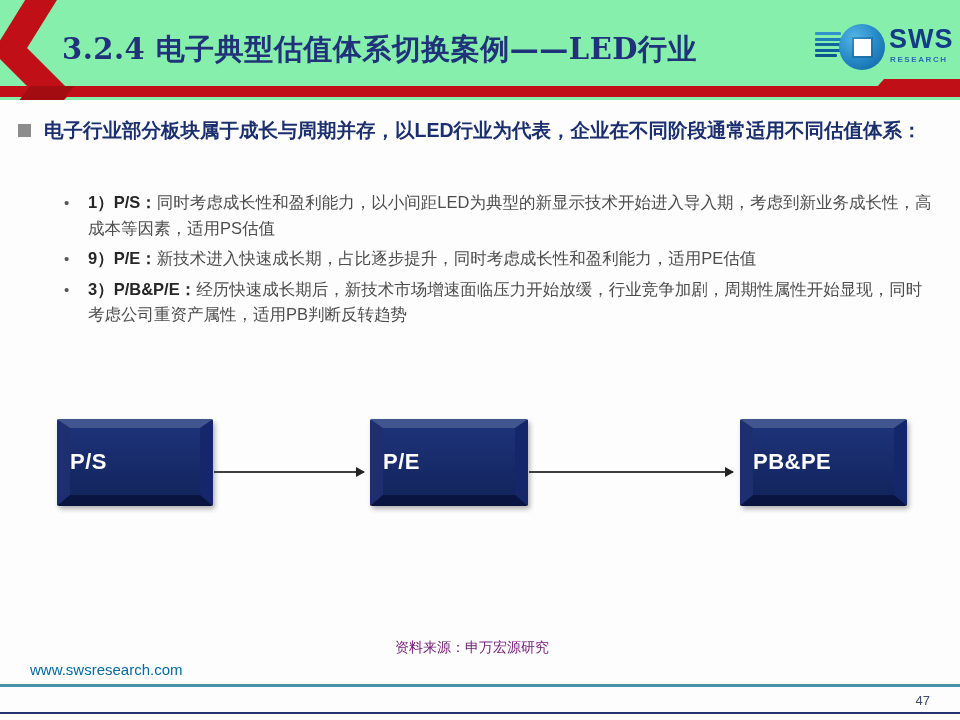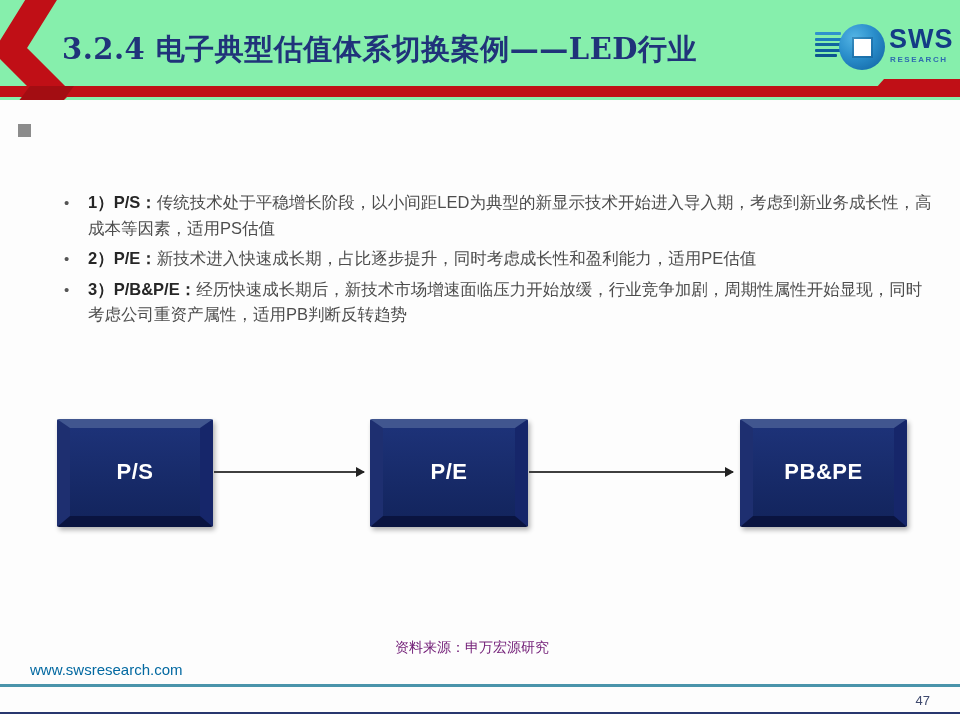--- a/index.html
+++ b/index.html
@@ -37,26 +37,26 @@
   .main-marker{position:absolute;left:18px;top:124px;width:13px;height:13px;background:#8c8c8c;}
 
   .bullets{position:absolute;left:64px;top:190px;width:868px;list-style:none;margin:0;padding:0;}
   .bullets li{display:flex;font-size:16.5px;line-height:1.55;color:#4d4d4d;margin-bottom:5px;}
   .bullets .dot{flex:0 0 24px;color:#555;font-size:15px;padding-top:1px;}
   .bullets .lead{font-weight:bold;color:#262626;white-space:nowrap;text-align:center;}
   .bullets .bullet-body{flex:1;}
 
   
   .diagram{position:absolute;left:0;top:419px;width:960px;height:112px;}
-  .stage-box{position:absolute;top:0;height:108px;box-sizing:border-box;
+  .stage-box{position:absolute;top:0;height:87px;box-sizing:border-box;
     background:linear-gradient(#1d3278 0%, #13255e 100%);
     border-style:solid;border-width:9px 13px 11px 13px;
     border-top-color:#41568f;border-left-color:#1e2f70;border-right-color:#16266a;border-bottom-color:#0a1440;
     border-radius:2px;box-shadow:2px 3px 5px rgba(0,0,0,.30);
-    display:flex;align-items:center;justify-content:center;}
+    display:flex;align-items:center;justify-content:flex-start;}
   .stage-label{color:#ffffff;font-weight:bold;font-size:22px;letter-spacing:0.5px;}
   .box-ps{left:57px;width:156px;}
   .box-pe{left:370px;width:158px;}
   .box-pbpe{left:740px;width:167px;}
   .arrow{position:absolute;top:52px;height:2px;background:#3f3f3f;}
   .arrow::after{content:"";position:absolute;right:-1px;top:-4px;width:0;height:0;
     border-left:9px solid #222;border-top:5px solid transparent;border-bottom:5px solid transparent;}
   .arrow-1{left:214px;width:150px;}
   .arrow-2{left:529px;width:204px;}
 
@@ -92,29 +92,30 @@
       </div>
       <div class="logo-globe">
           <div class="sq"></div>
         </div>
       <div class="logo-sws">SWS</div>
       <div class="logo-research">RESEARCH</div>
     </div>
   </div>
 
   <div class="main-marker"></div>
+  <div class="main-point">电子行业部分板块属于成长与周期并存，以LED行业为代表，企业在不同阶段通常适用不同估值体系：</div>
 
   <ul class="bullets">
     <li>
       <span class="dot">•</span>
-      <span class="bullet-body"><span class="lead">1）P/S：</span><span>传统技术处于平稳增长阶段，以小间距LED为典型的新显示技术开始进入导入期，考虑到新业务成长性，高成本等因素，适用PS估值</span></span>
+      <span class="bullet-body"><span class="lead">1）P/S：</span><span>同时考虑成长性和盈利能力，以小间距LED为典型的新显示技术开始进入导入期，考虑到新业务成长性，高成本等因素，适用PS估值</span></span>
     </li>
     <li>
       <span class="dot">•</span>
-      <span class="bullet-body"><span class="lead">2）P/E：</span><span>新技术进入快速成长期，占比逐步提升，同时考虑成长性和盈利能力，适用PE估值</span></span>
+      <span class="bullet-body"><span class="lead">9）P/E：</span><span>新技术进入快速成长期，占比逐步提升，同时考虑成长性和盈利能力，适用PE估值</span></span>
     </li>
     <li>
       <span class="dot">•</span>
       <span class="bullet-body"><span class="lead">3）P/B&amp;P/E：</span><span>经历快速成长期后，新技术市场增速面临压力开始放缓，行业竞争加剧，周期性属性开始显现，同时考虑公司重资产属性，适用PB判断反转趋势</span></span>
     </li>
   </ul>
 
   <div class="diagram">
     <div class="stage-box box-ps">
       <span class="stage-label">P/S</span>

